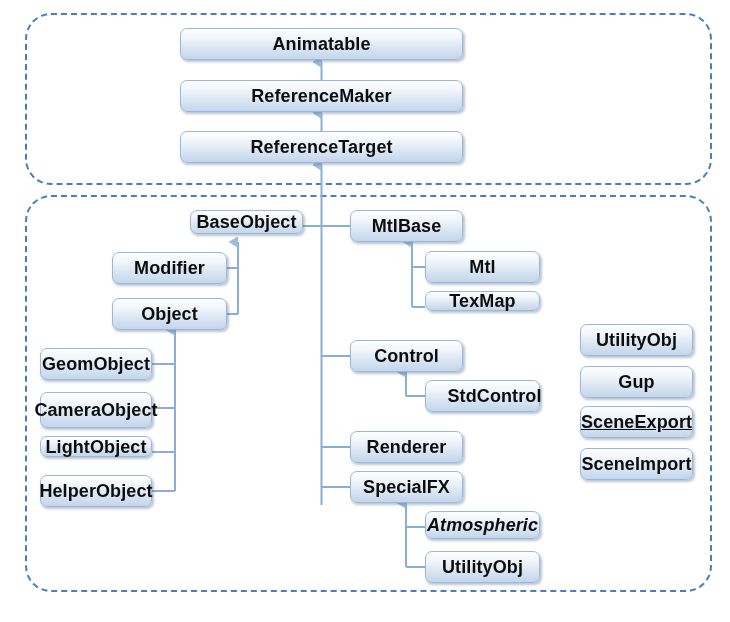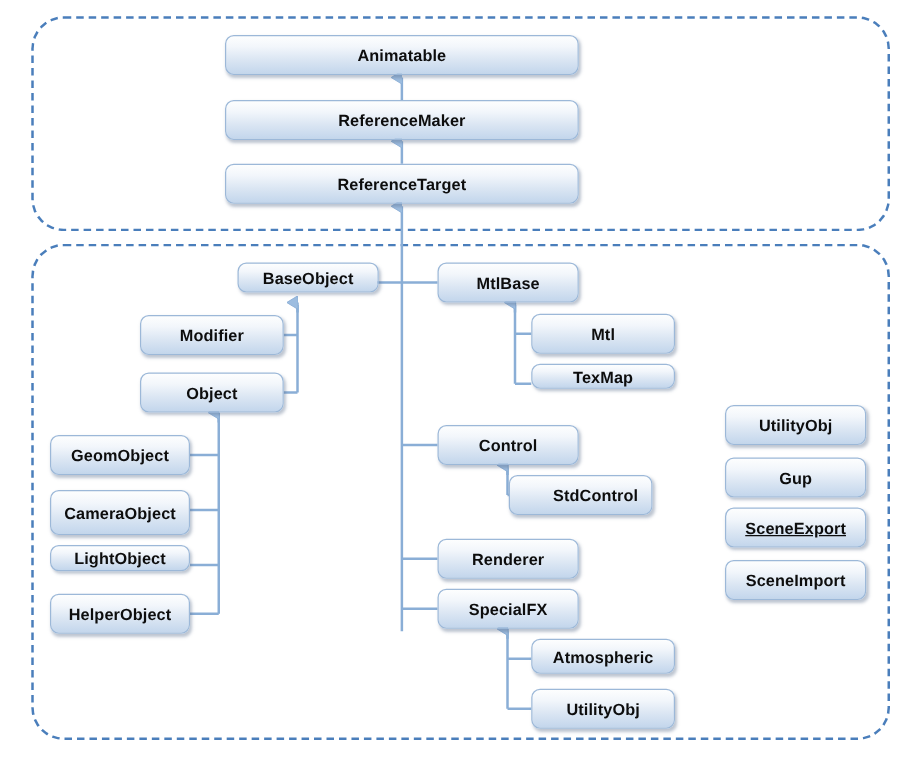--- a/index.html
+++ b/index.html
@@ -26,21 +26,21 @@
     position:absolute;
     box-sizing:border-box;
     border:1px solid #9cb8d8;
     border-radius:7px;
     background:linear-gradient(to bottom,#fdfefe 0%,#f2f6fb 28%,#dbe6f3 62%,#c3d6ec 100%);
     box-shadow:1.5px 2px 2.5px rgba(90,110,140,0.40);
     display:flex;
     align-items:center;
     justify-content:center;
     color:#0d0d0d;
-    font-size:13px;
+    font-size:18px;
     font-weight:bold;
     letter-spacing:0.1px;
     text-align:right;
     line-height:1;
     user-select:none;
   }
 </style>
 </head>
 <body>
 
@@ -105,24 +105,24 @@
       <div class="node" id="node-modifier" style="left: 112px; top: 252px; width: 115px; height: 32px;">Modifier</div>
       <div class="node" id="node-object" style="left: 112px; top: 298px; width: 115px; height: 32px;">Object</div>
       <div class="node" id="node-geomobject" style="left: 40px; top: 348px; width: 112px; height: 32px;">GeomObject</div>
       <div class="node" id="node-cameraobject" style="left: 40px; top: 392px; width: 112px; height: 36px;">CameraObject</div>
       <div class="node" id="node-lightobject" style="left: 40px; top: 436px; width: 112px; height: 21px;">LightObject</div>
       <div class="node" id="node-helperobject" style="left: 40px; top: 475px; width: 112px; height: 32px;">HelperObject</div>
       <div class="node" id="node-mtlbase" style="left: 350px; top: 210px; width: 113px; height: 32px;">MtlBase</div>
       <div class="node" id="node-mtl" style="left: 425px; top: 251px; width: 115px; height: 32px;">Mtl</div>
       <div class="node" id="node-texmap" style="left: 425px; top: 291px; width: 115px; height: 20px;">TexMap</div>
       <div class="node" id="node-control" style="left: 350px; top: 340px; width: 113px; height: 32px;">Control</div>
-      <div class="node" id="node-stdcontrol" style="left: 407px; top: 380px; width: 115px; height: 32px; padding-left: 24px;">StdControl</div>
+      <div class="node" id="node-stdcontrol" style="left: 425px; top: 380px; width: 115px; height: 32px; padding-left: 24px;">StdControl</div>
       <div class="node" id="node-renderer" style="left: 350px; top: 431px; width: 113px; height: 32px;">Renderer</div>
       <div class="node" id="node-specialfx" style="left: 350px; top: 471px; width: 113px; height: 32px;">SpecialFX</div>
-      <div class="node" id="node-atmospheric" style="left: 425px; top: 511px; width: 115px; height: 28px;">Atmospheric</div>
+      <div class="node" id="node-atmospheric" style="left: 425px; top: 511px; width: 115px; height: 28px; font-style: italic;">Atmospheric</div>
       <div class="node" id="node-baseshader" style="left: 425px; top: 551px; width: 115px; height: 32px;">UtilityObj</div>
       <div class="node" id="node-utilityobj" style="left: 580px; top: 324px; width: 113px; height: 32px;">UtilityObj</div>
       <div class="node" id="node-gup" style="left: 580px; top: 366px; width: 113px; height: 32px;">Gup</div>
       <div class="node" id="node-sceneexport" style="left: 580px; top: 406px; width: 113px; height: 32px; text-decoration: underline;">SceneExport</div>
       <div class="node" id="node-sceneimport" style="left: 580px; top: 448px; width: 113px; height: 32px;">SceneImport</div>
     </div>
 
 </div>
 
 </body></html>

